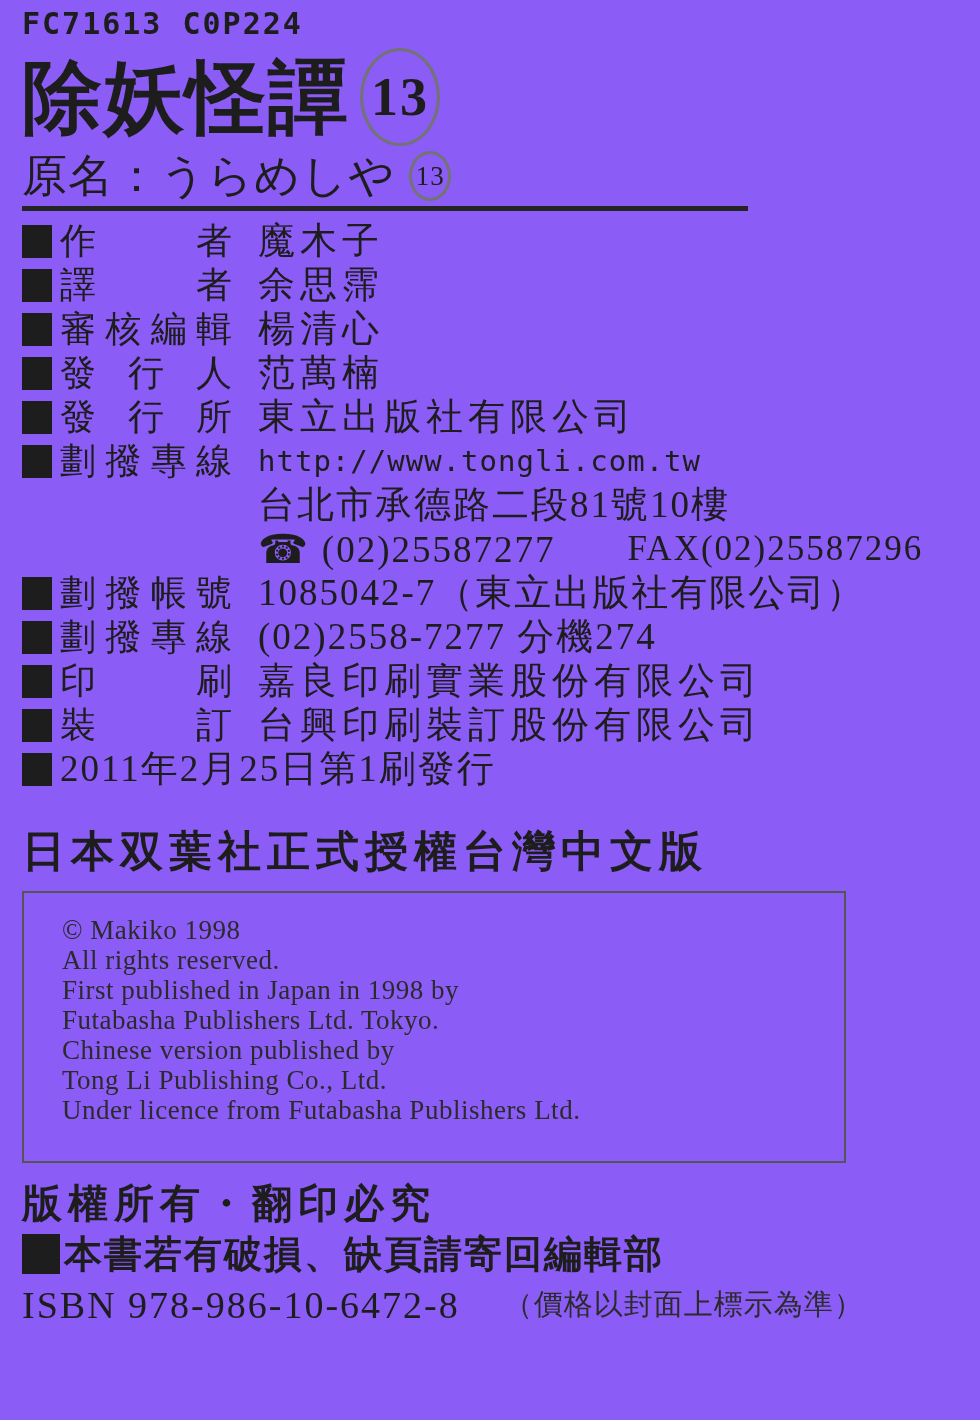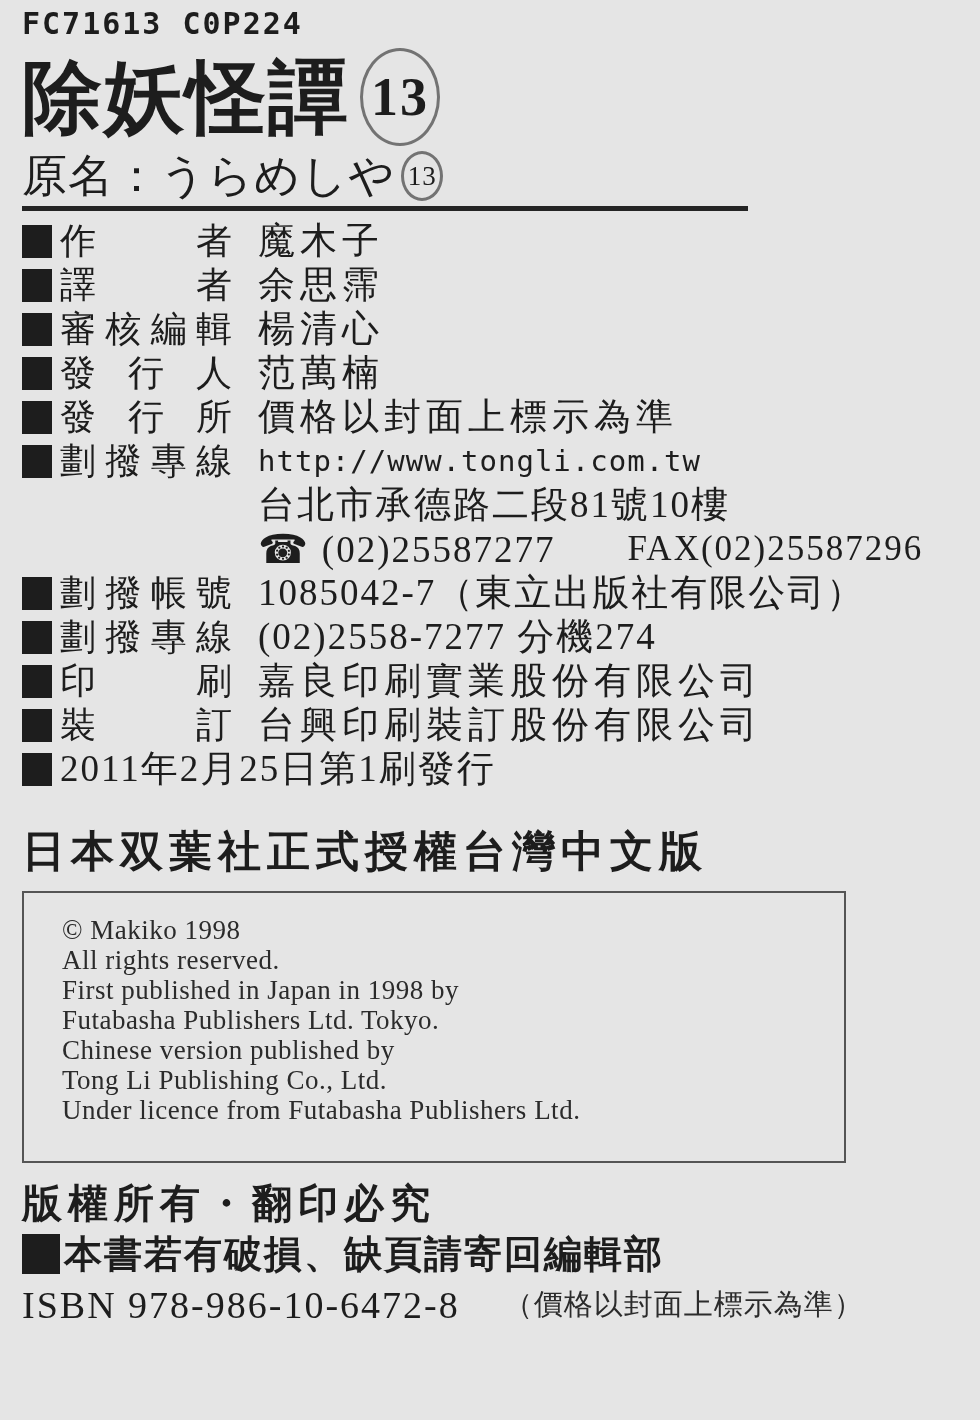--- a/index.html
+++ b/index.html
@@ -12,21 +12,21 @@
     height: 1420px;
     overflow: hidden;
     color: #1d1d1d;
     font-family: "Liberation Serif", "DejaVu Serif", serif;
   }
   .page {
     box-sizing: border-box;
     width: 980px;
     height: 1420px;
     padding: 6px 20px 0 22px;
-    background: #e5e5e5;
+    background: #8b5cf6;
   }
 
   
   .code {
     font-family: "DejaVu Sans Mono", monospace;
     font-size: 30px;
     line-height: 36px;
     letter-spacing: 2px;
     font-weight: 700;
   }
@@ -50,21 +50,21 @@
     width: 80px;
     height: 98px;
     font-size: 54px;
     font-weight: 700;
     flex: none;
   }
   .subtitle {
     margin-top: 2px;
     display: flex;
     align-items: center;
-    gap: 6px;
+    gap: 14px;
     font-size: 45px;
     line-height: 52px;
     letter-spacing: 1px;
   }
   .vol-badge.small {
     border-width: 3px;
     width: 42px;
     height: 50px;
     font-size: 27px;
     font-weight: 400;
@@ -227,21 +227,21 @@
 
     <div class="row">
       <span class="sq"></span>
       <span class="row-label">發行人</span>
       <span class="row-value">范萬楠</span>
     </div>
 
     <div class="row">
       <span class="sq"></span>
       <span class="row-label">發行所</span>
-      <span class="row-value">價格以封面上標示為準</span>
+      <span class="row-value">東立出版社有限公司</span>
     </div>
 
     <div class="row">
       <span class="sq"></span>
       <span class="row-label">劃撥專線</span>
       <span class="row-value mono">http://www.tongli.com.tw</span>
     </div>
 
     <div class="row">
       <span class="spacer"></span>

